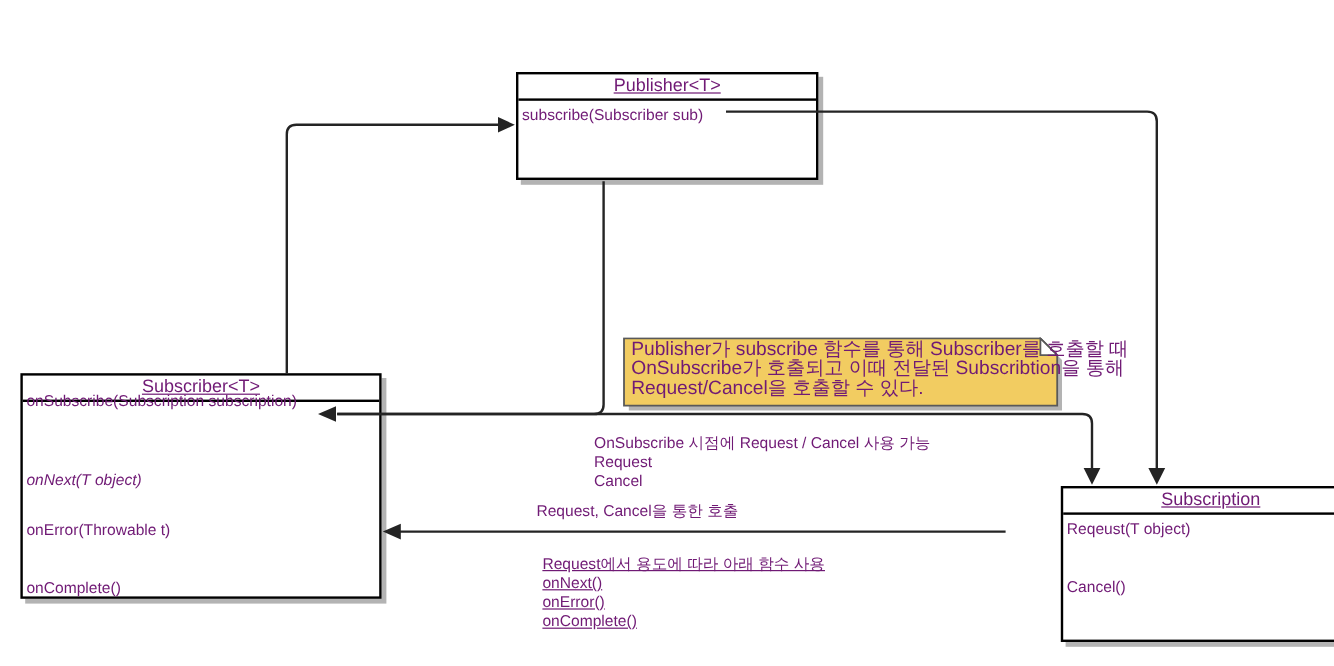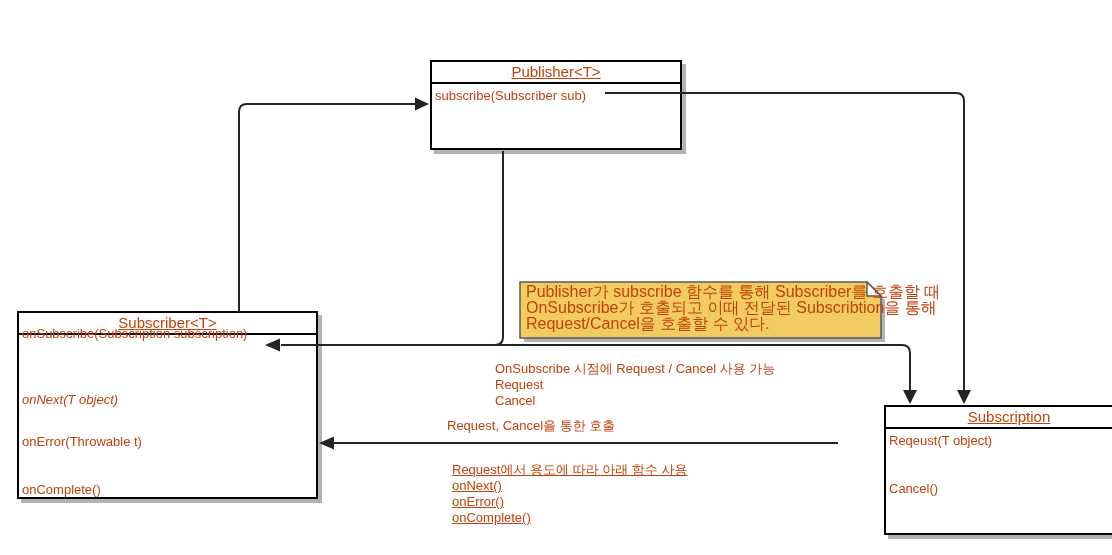--- a/index.html
+++ b/index.html
@@ -1,18 +1,18 @@
 <!DOCTYPE html>
 <html><head>
 <meta charset="utf-8">
 <style>
   html,body { margin:0; padding:0; background:#fff; }
   #canvas {
     position:relative; width:1112px; height:555px; background:#ffffff;
-    font-family:"Liberation Sans","DejaVu Sans",sans-serif; color:#c2410c;
+    font-family:"Liberation Sans","DejaVu Sans",sans-serif; color:#701a75;
     overflow:hidden;
   }
   .class-box {
     position:absolute; background:#ffffff; border:2px solid #000;
     box-shadow:4px 4px 0 #b3b3b3; box-sizing:border-box;
   }
   .class-title {
     height:20px; line-height:20px; border-bottom:2px solid #000;
     text-align:center; font-size:15px; text-decoration:underline;
     white-space:nowrap; overflow:visible;

